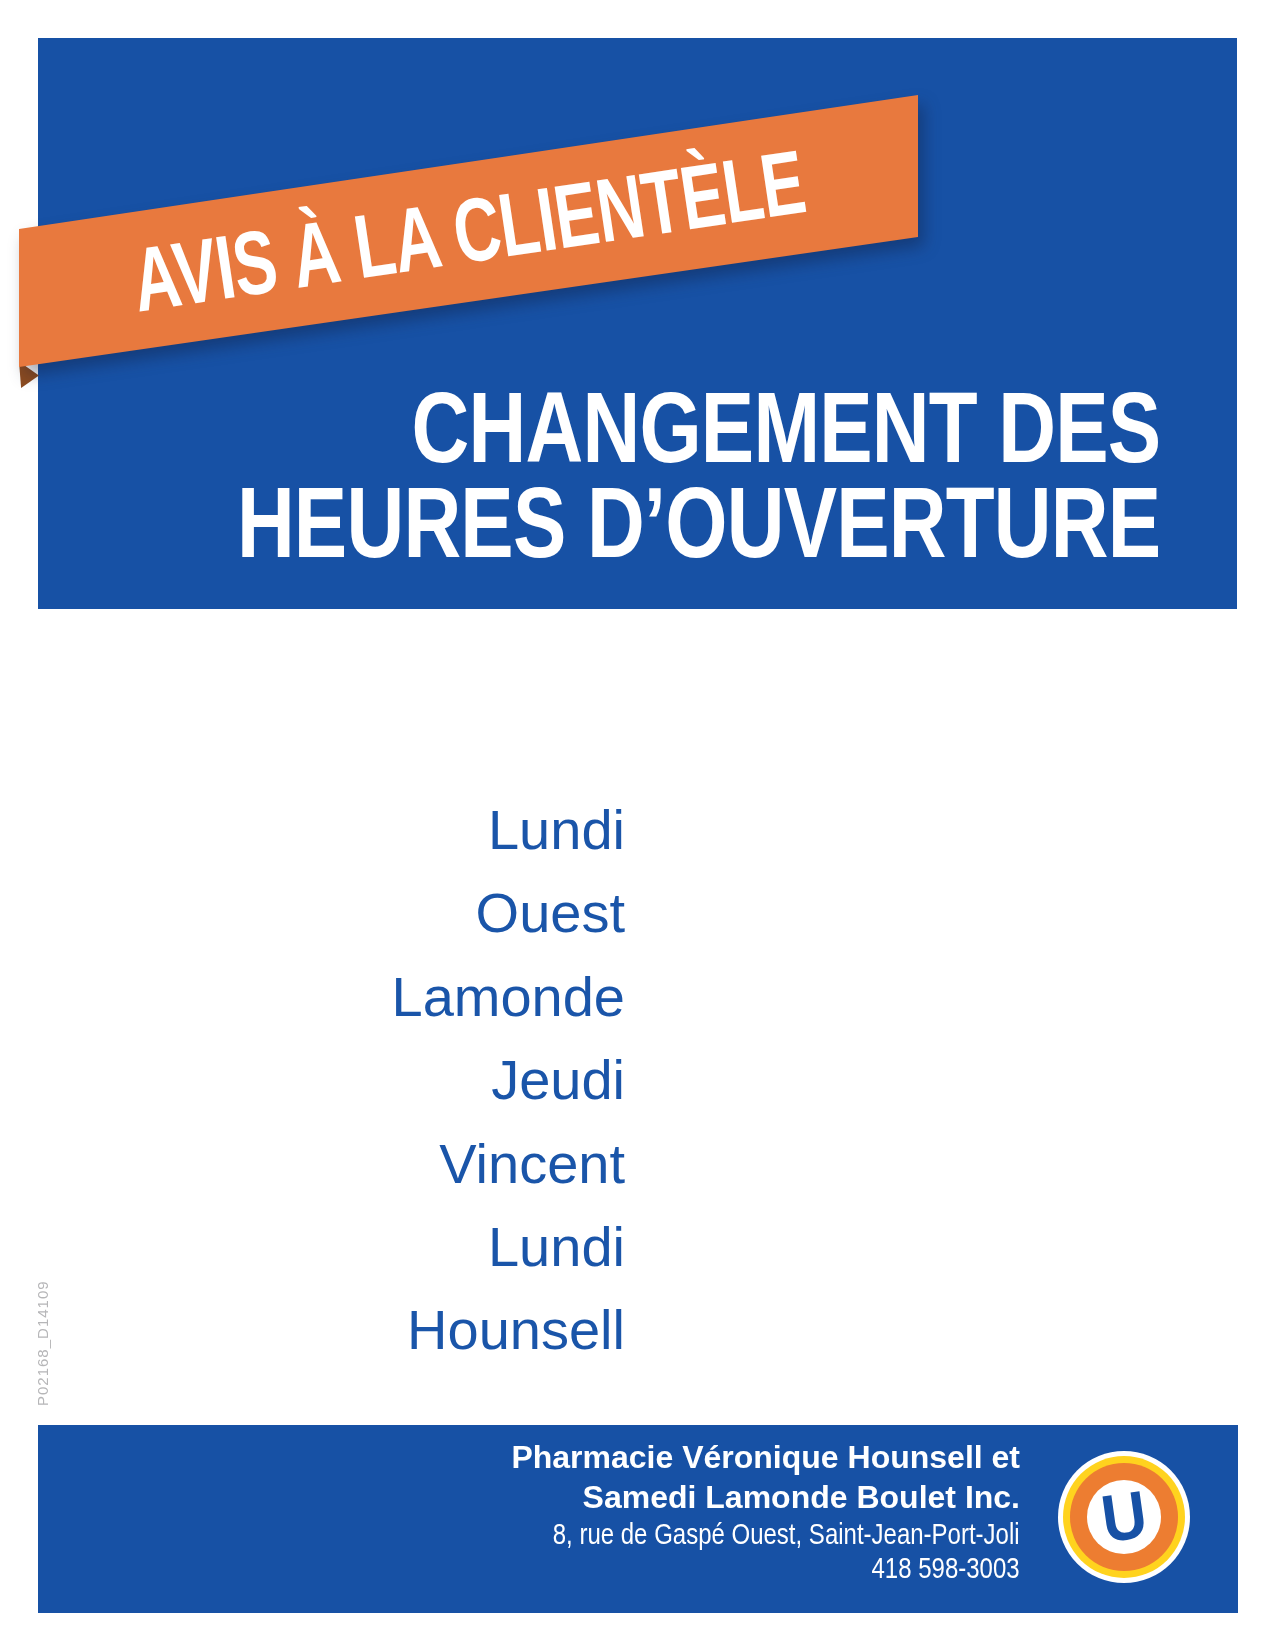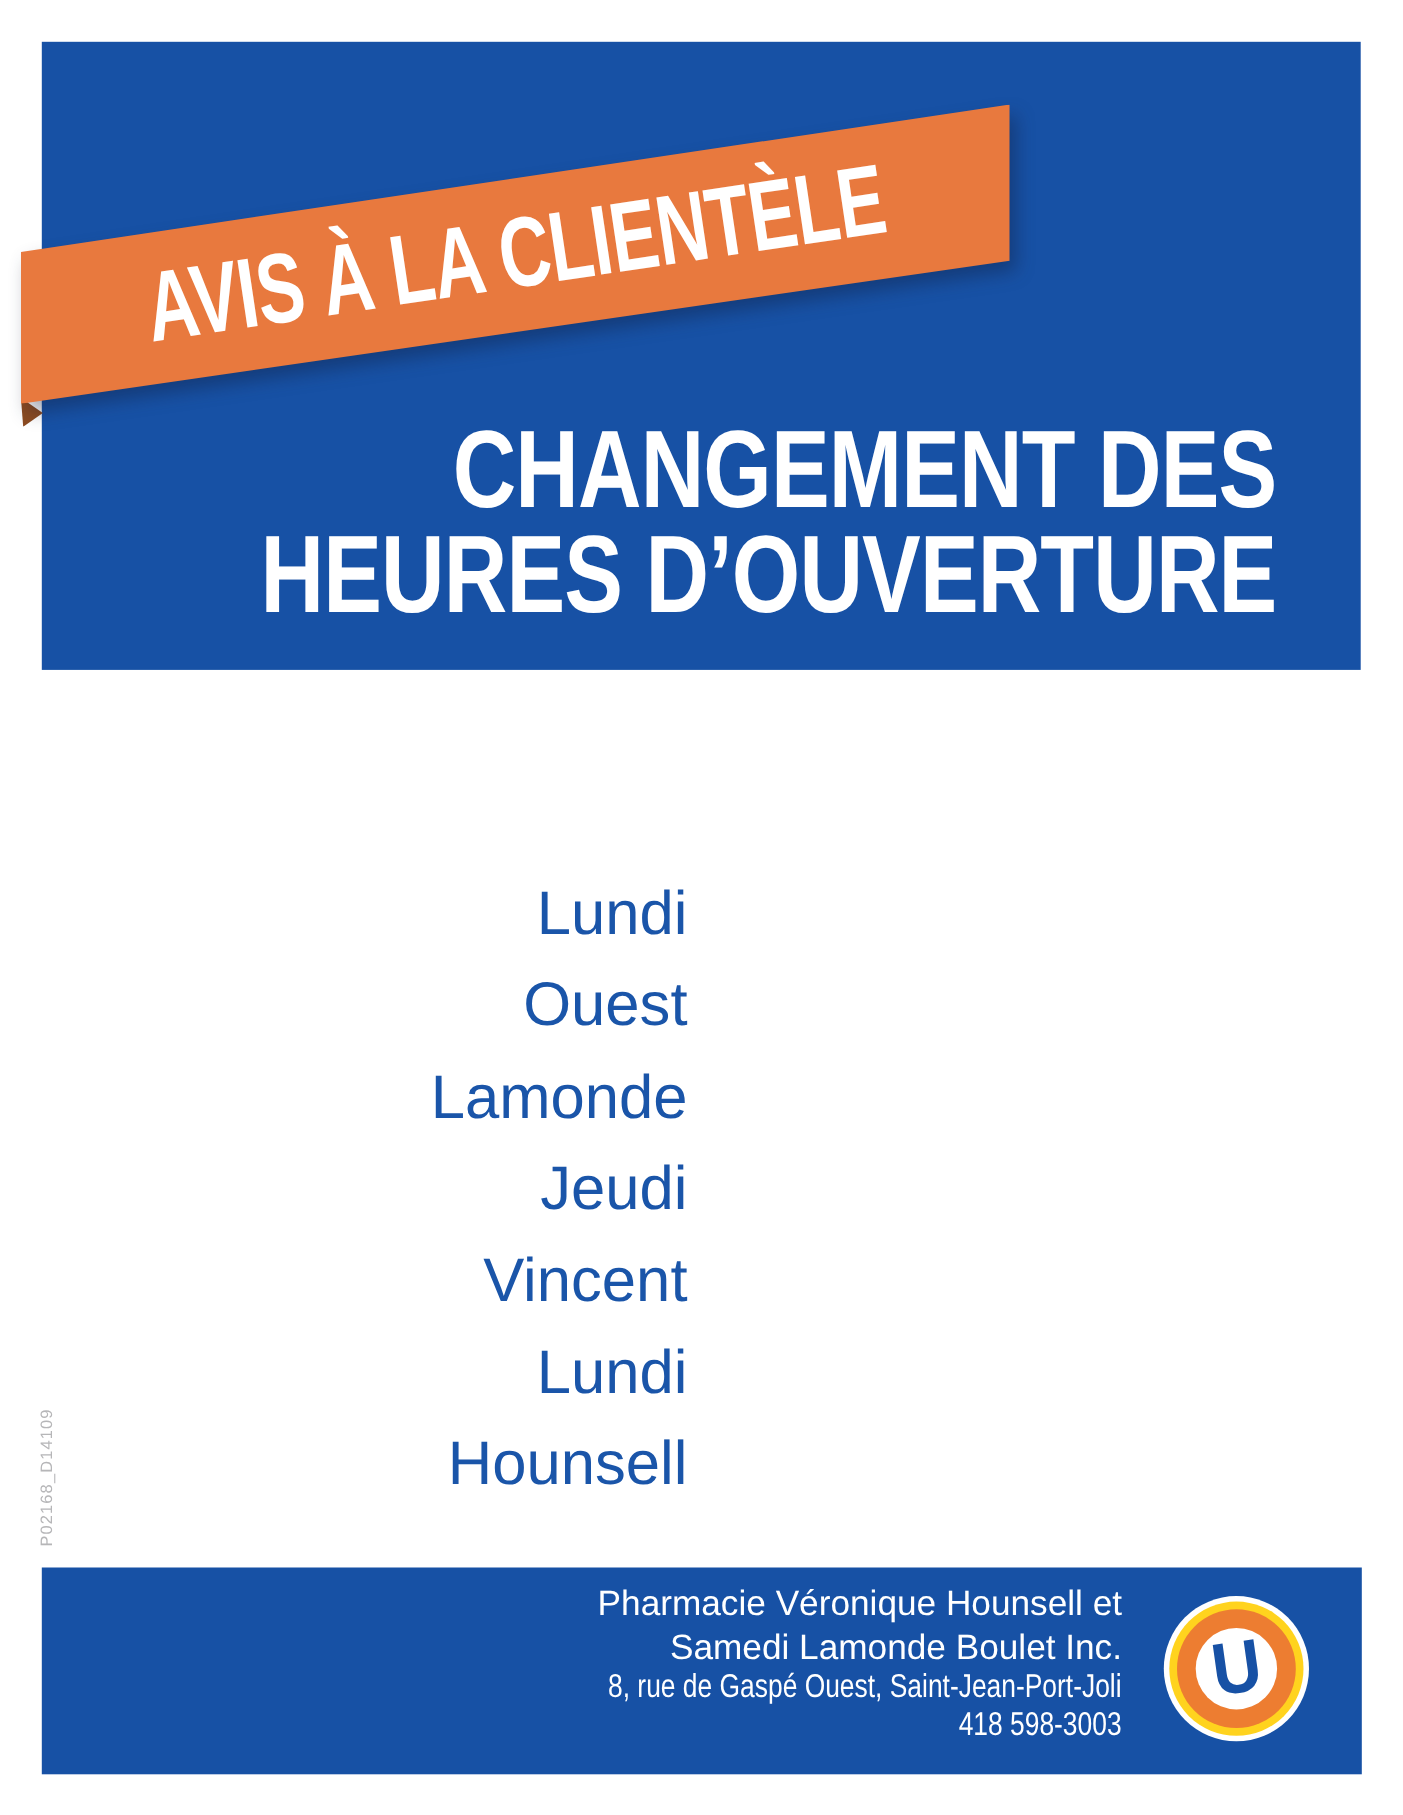--- a/index.html
+++ b/index.html
@@ -101,21 +101,21 @@
   }
   .footer-text{
     position:absolute;
     right:255px;top:1437px;
     text-align:right;
     color:#ffffff;
     white-space:nowrap;
     z-index:5;
   }
   .footer-text .bold-line{
-    font-size:32px;line-height:40px;font-weight:400;
+    font-size:32px;line-height:40px;font-weight:700;
   }
   .footer-text .light-group{
     transform:scaleX(0.80);
     transform-origin:100% 0;
   }
   .footer-text .light-line{
     font-size:30px;line-height:34px;font-weight:400;
   }
 
   

